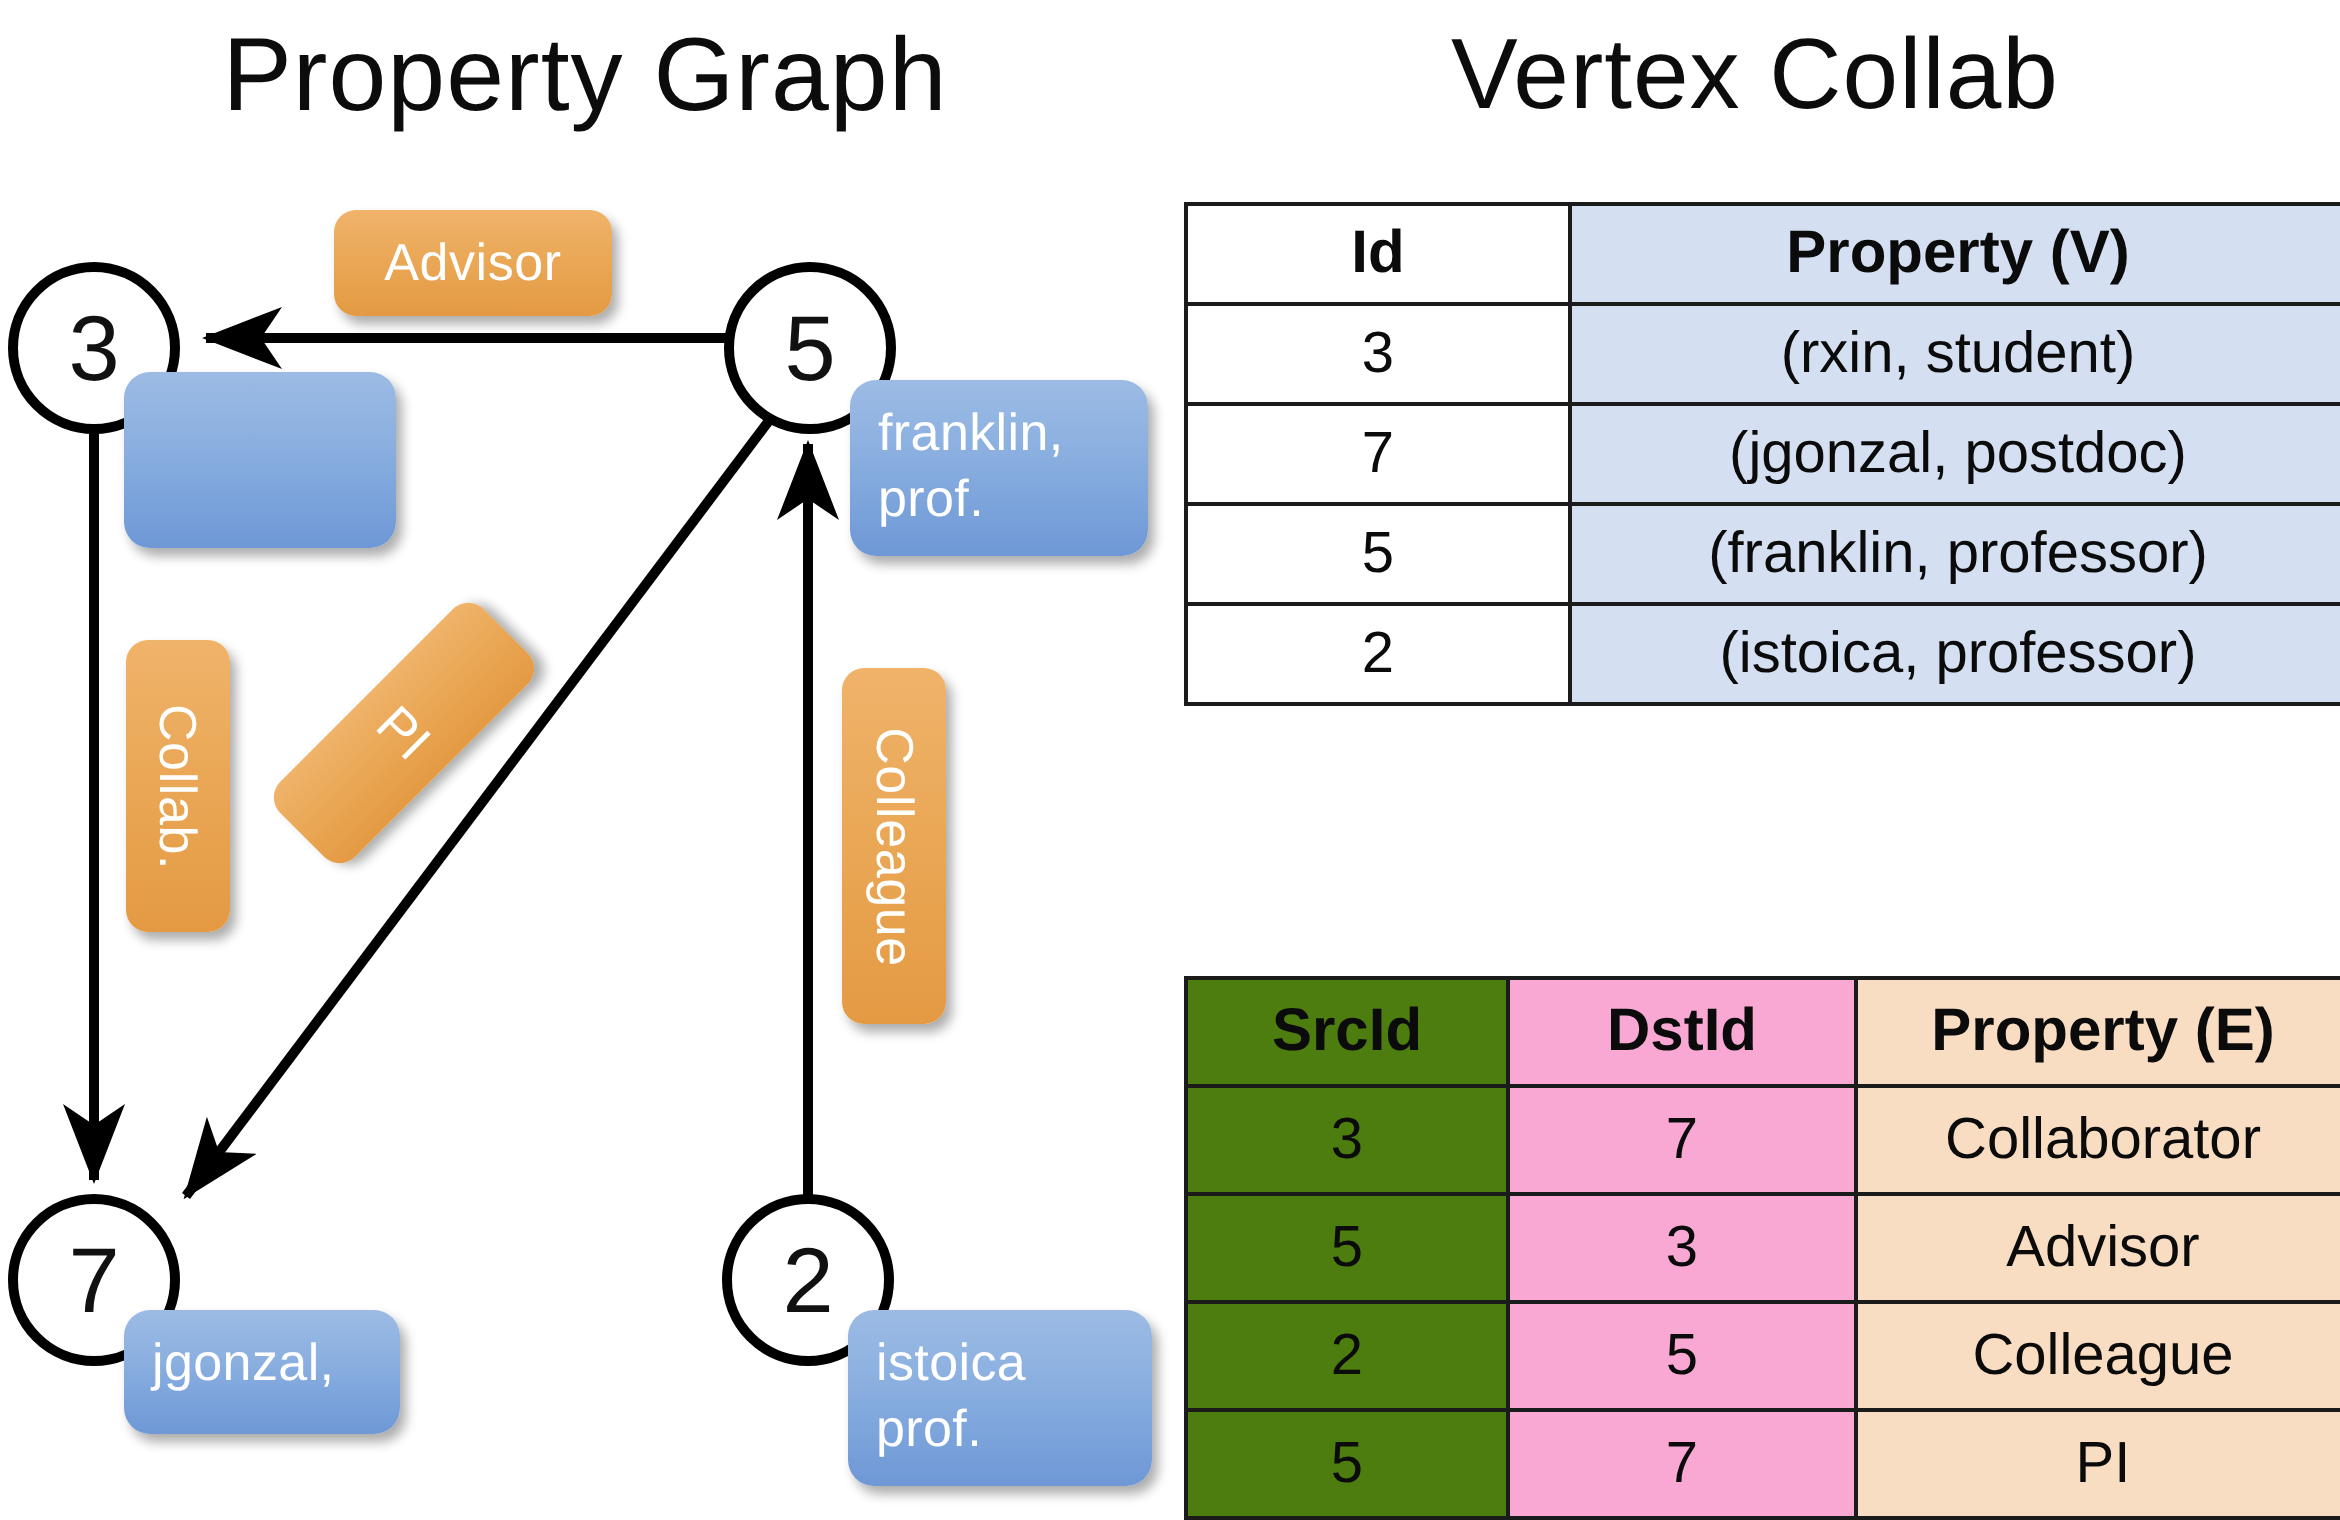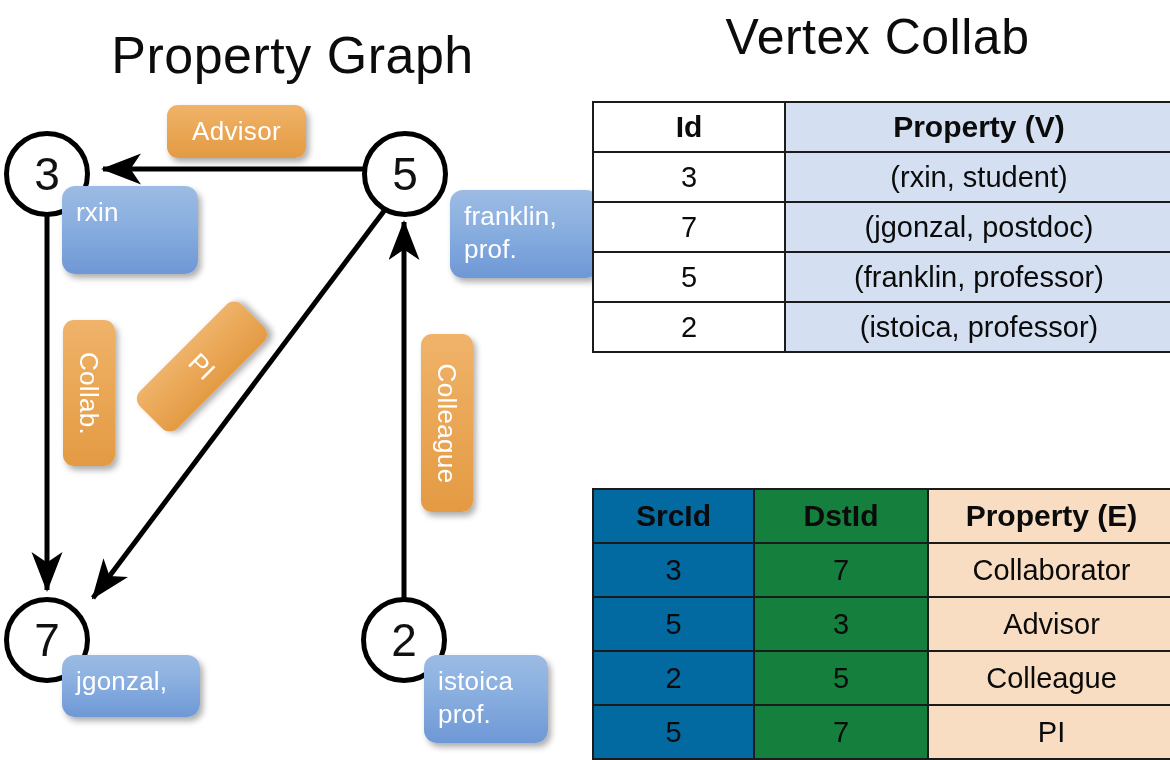--- a/index.html
+++ b/index.html
@@ -12,21 +12,21 @@
   #root{position:relative;width:1170px;height:760px;}
 
   
   .title{
     position:absolute;text-align:center;
     font-family:"Liberation Sans",sans-serif;
     font-weight:300;color:#0c0c0c;
     letter-spacing:.5px;line-height:1;
     white-space:nowrap;
   }
-  #title-property-graph{left:0;top:29px;width:585px;font-size:52px;}
+  #title-property-graph{left:0;top:12px;width:585px;font-size:52px;}
   #title-vertex-table{left:585px;top:12px;width:585px;font-size:50px;}
   #title-edge-table{left:585px;top:404px;width:585px;font-size:50px;}
 
   
   #graph-panel{position:absolute;left:0;top:0;width:585px;height:760px;}
   #graph-svg{position:absolute;left:0;top:0;width:585px;height:760px;}
 
   .node-circle{
     position:absolute;border:5px solid #000;border-radius:50%;
     background:#fff;box-sizing:border-box;
@@ -85,22 +85,22 @@
 
   #vertex-table{left:592px;top:101px;width:576px;}
   #vertex-table td,#vertex-table th{height:48px;font-size:29px;}
   #vertex-table th{font-size:30px;}
   #vertex-table .col-id{width:190px;background:#ffffff;}
   #vertex-table .col-prop{width:386px;background:#d4e0f1;}
 
   #edge-table{left:592px;top:488px;width:576px;}
   #edge-table td,#edge-table th{height:52px;font-size:29px;}
   #edge-table th{font-size:30px;}
-  #edge-table .col-src{width:159px;background:#0369a1;}
-  #edge-table .col-dst{width:172px;background:#15803d;}
+  #edge-table .col-src{width:159px;background:#4d7c0f;}
+  #edge-table .col-dst{width:172px;background:#f9a8d4;}
   #edge-table .col-prop{width:245px;background:#f8ddc2;}
 </style>
 </head>
 <body>
 
 <div id="root">
 
   <div class="title" id="title-property-graph">Property Graph</div>
 
   <div class="title" id="title-vertex-table">Vertex Collab</div>
@@ -123,33 +123,32 @@
 
       <line x1="404" y1="610" x2="404" y2="222" stroke="#000" stroke-width="5" marker-end="url(#arrow)"></line>
     </svg>
 
     <div class="node-circle" style="left:4px;top:131px;width:86px;height:86px;">3</div>
     <div class="node-circle" style="left:362px;top:131px;width:86px;height:86px;">5</div>
     <div class="node-circle" style="left:4px;top:597px;width:86px;height:86px;">7</div>
     <div class="node-circle" style="left:361px;top:597px;width:86px;height:86px;">2</div>
 
     <div class="prop-box" style="left:62px;top:186px;width:136px;height:88px;">
-      <span>rxin</span>
-    </div>
-
-    <div class="prop-box" style="left:450px;top:190px;width:149px;height:88px;">
+    </div>
+
+    <div class="prop-box" style="left:425px;top:190px;width:149px;height:88px;">
       <span>franklin,</span>
       <span>prof.</span>
     </div>
 
     <div class="prop-box" style="left:62px;top:655px;width:138px;height:62px;">
       <span>jgonzal,</span>
     </div>
 
-    <div class="prop-box" style="left:424px;top:655px;width:124px;height:88px;">
+    <div class="prop-box" style="left:424px;top:655px;width:152px;height:88px;">
       <span>istoica</span>
       <span>prof.</span>
     </div>
 
     <div class="edge-label" style="left:167px;top:105px;width:139px;height:53px;">
       <span>Advisor</span>
     </div>
 
     <div class="edge-label vert" style="left:63px;top:320px;width:52px;height:146px;">
       <span>Collab.</span>

